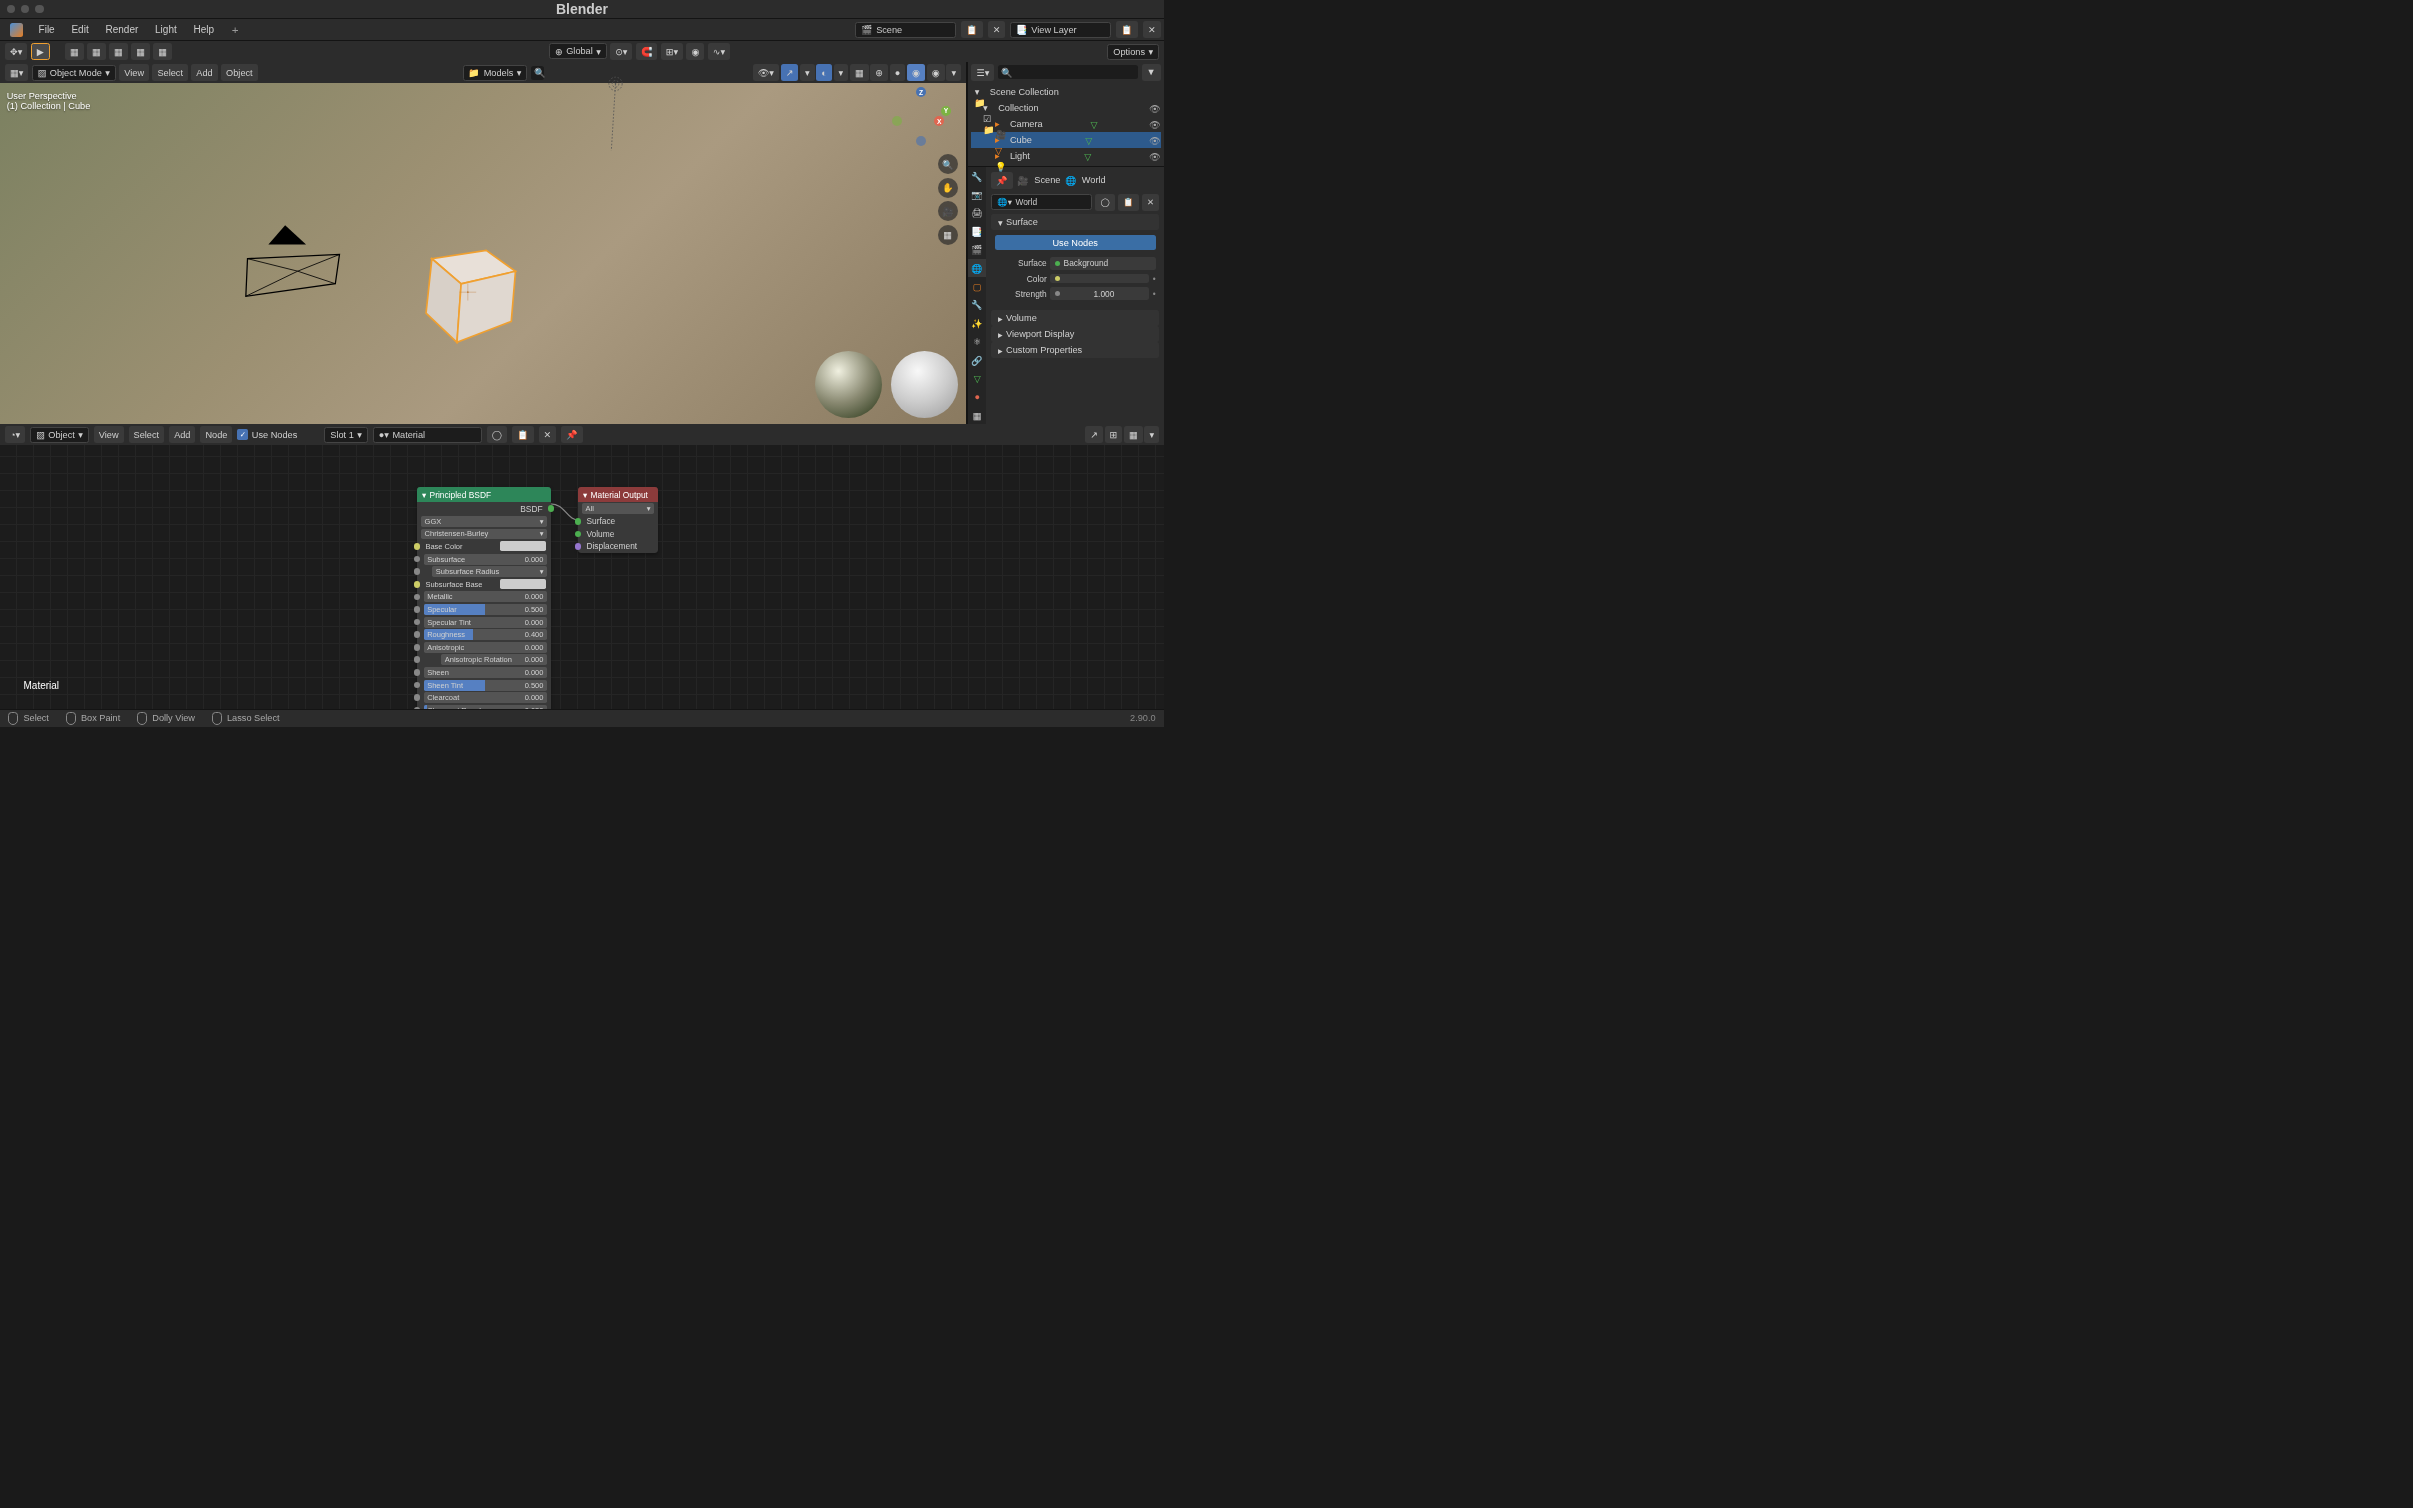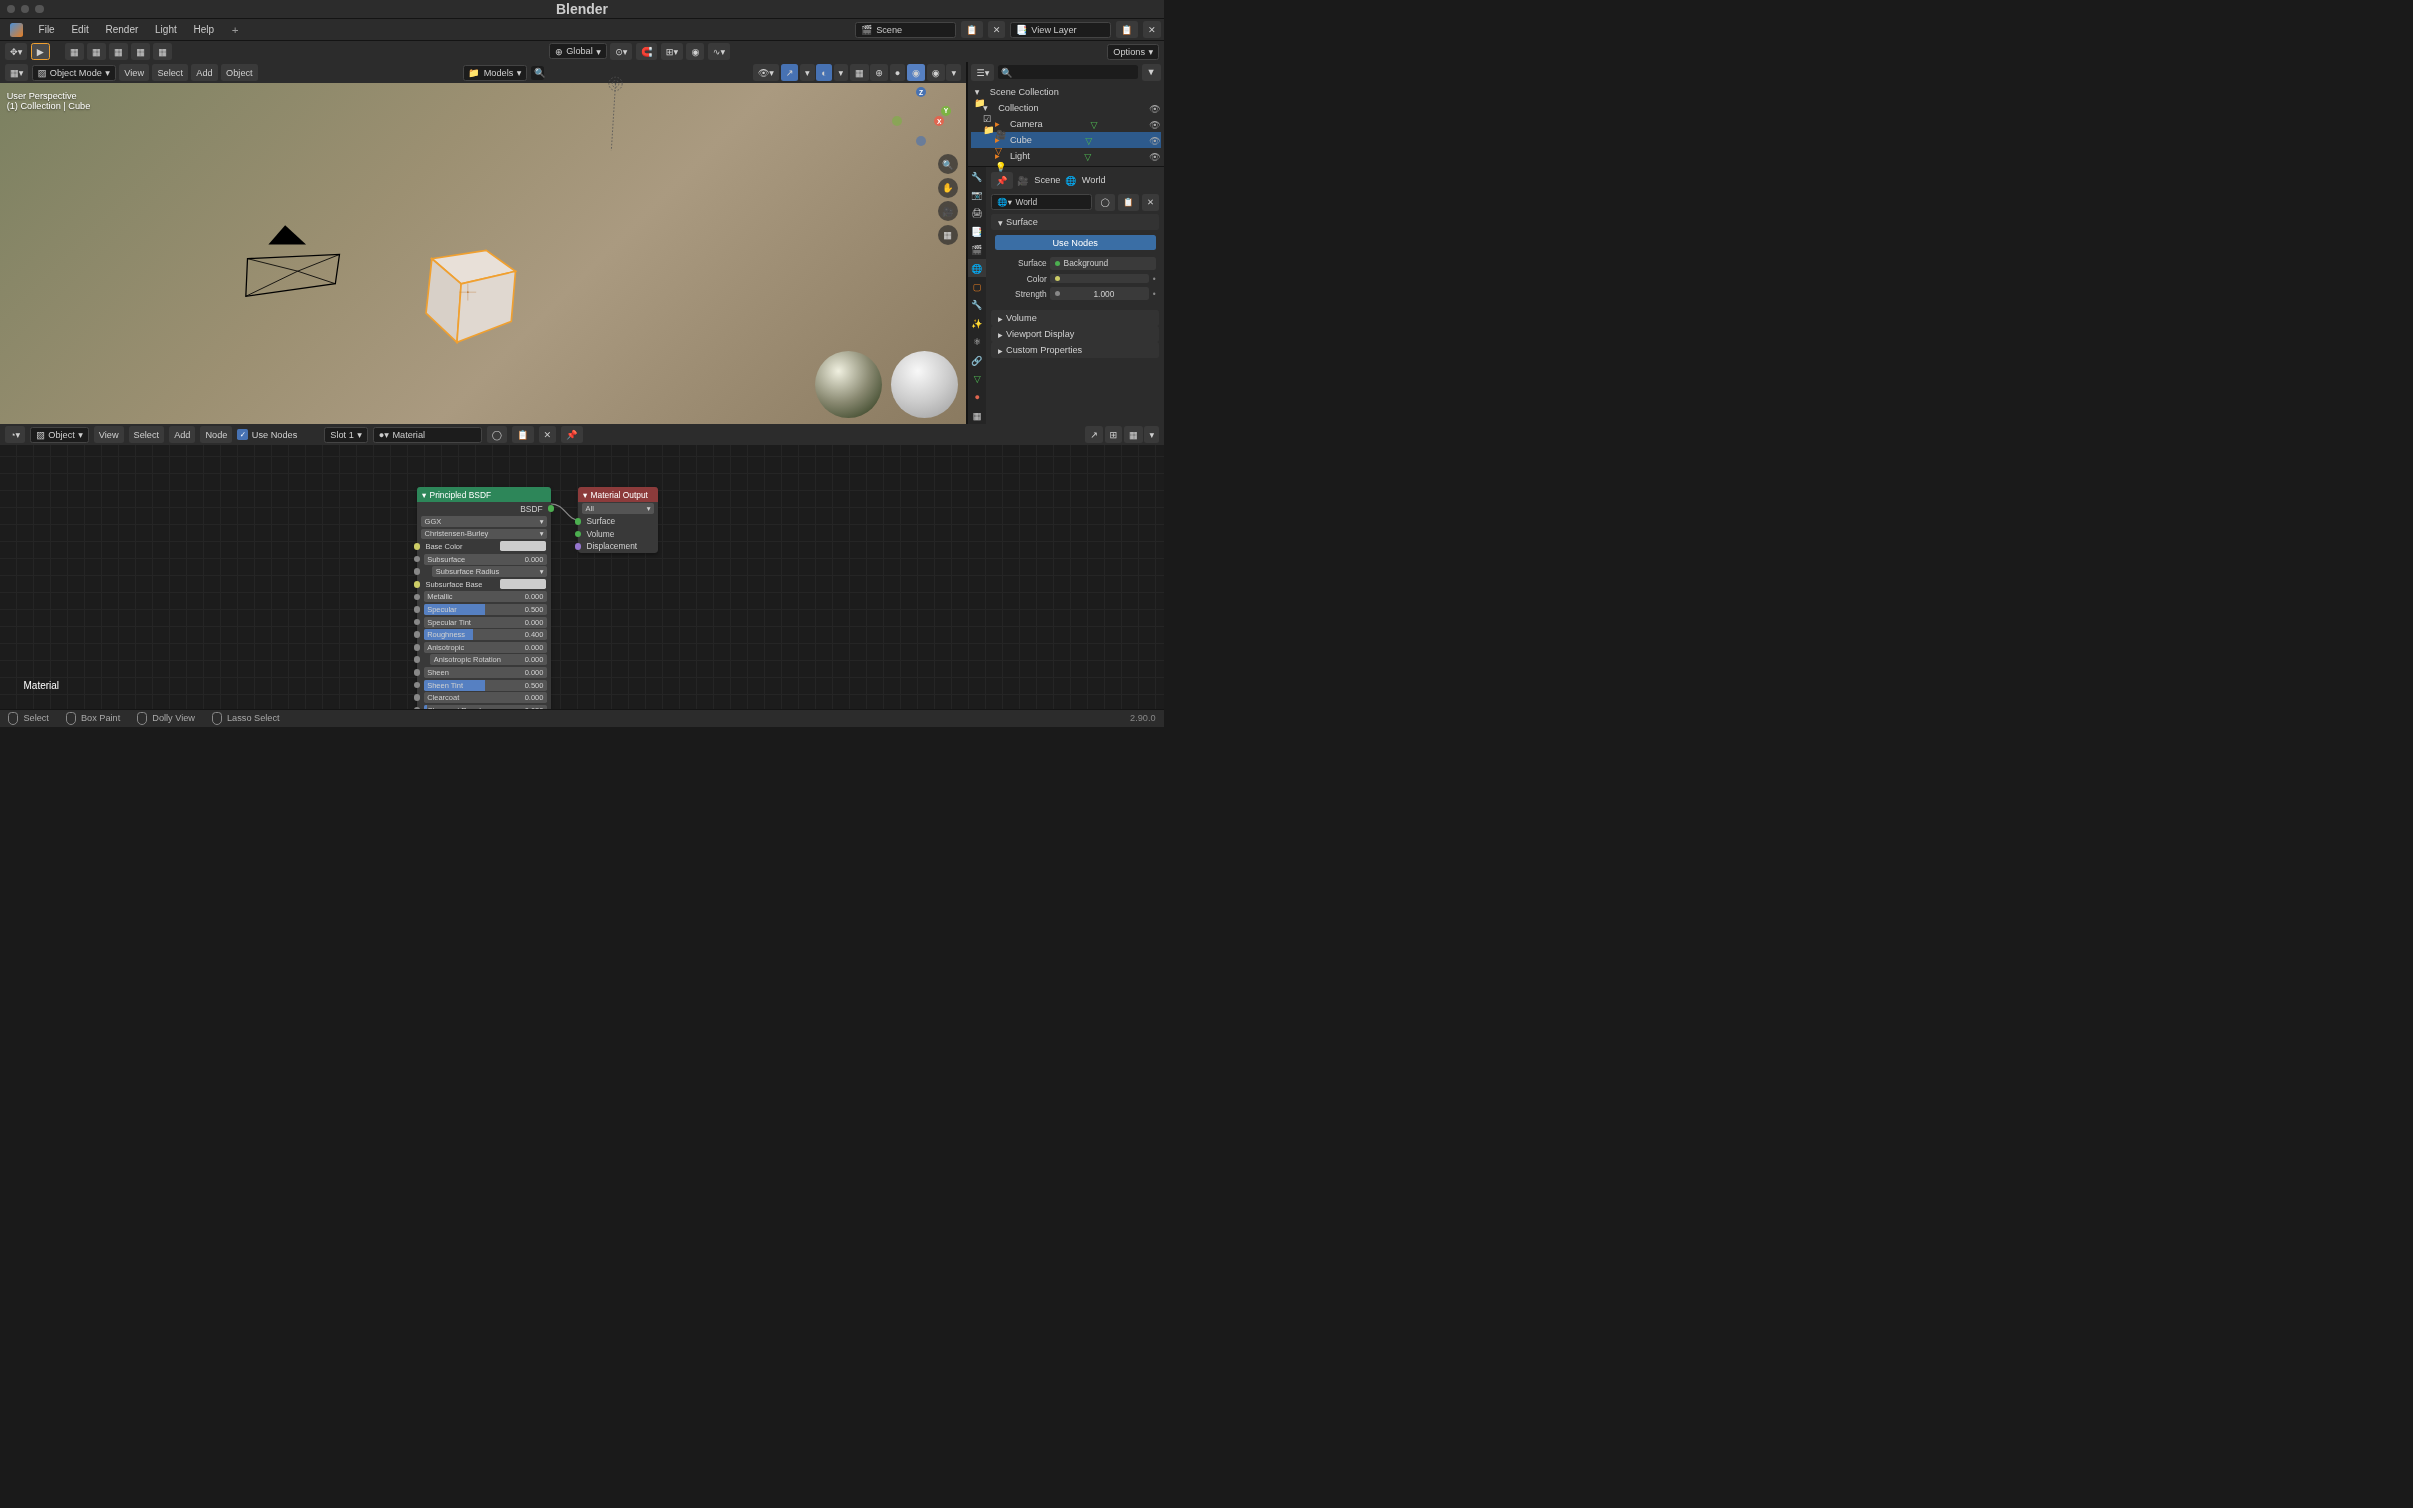--- a/index.html
+++ b/index.html
@@ -486,21 +486,21 @@
           <div class="node-slider" style="margin-left:3.4px;">
             <div class="node-slider-fill" style="width:0%;"></div>
             <div class="node-slider-text">
               <span>Anisotropic</span>
               <span>0.000</span>
             </div>
           </div>
         </div>
         <div class="node-row">
           <span class="socket in" style="background:#888;"></span>
-          <div class="node-slider" style="margin-left:10px;text-align:right;">
+          <div class="node-slider" style="margin-left:21px;text-align:right;">
             <div class="node-slider-fill" style="width:0%;"></div>
             <div class="node-slider-text">
               <span>Anisotropic Rotation</span>
               <span>0.000</span>
             </div>
           </div>
         </div>
         <div class="node-row">
           <span class="socket in" style="background:#888;"></span>
           <div class="node-slider" style="margin-left:3.4px;">

